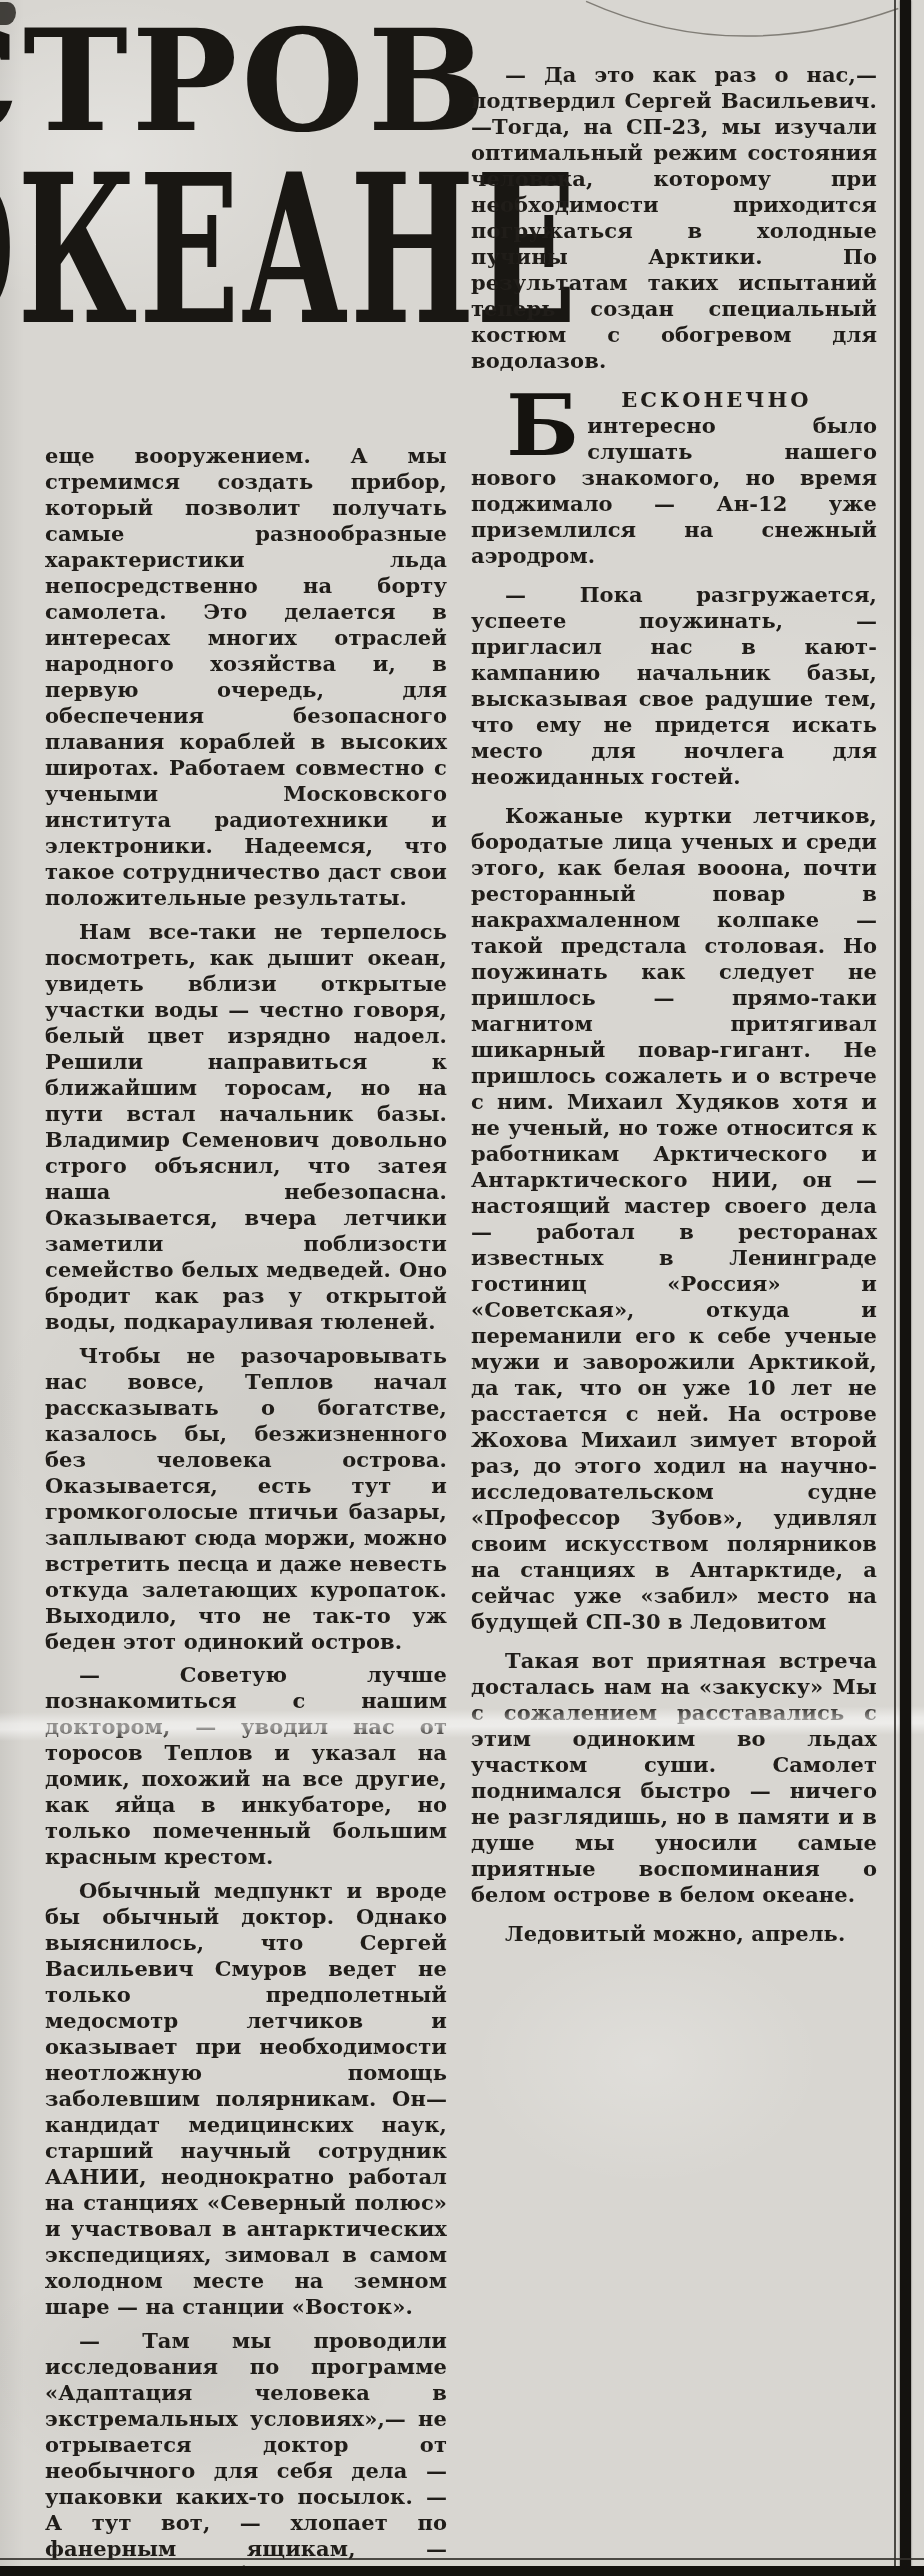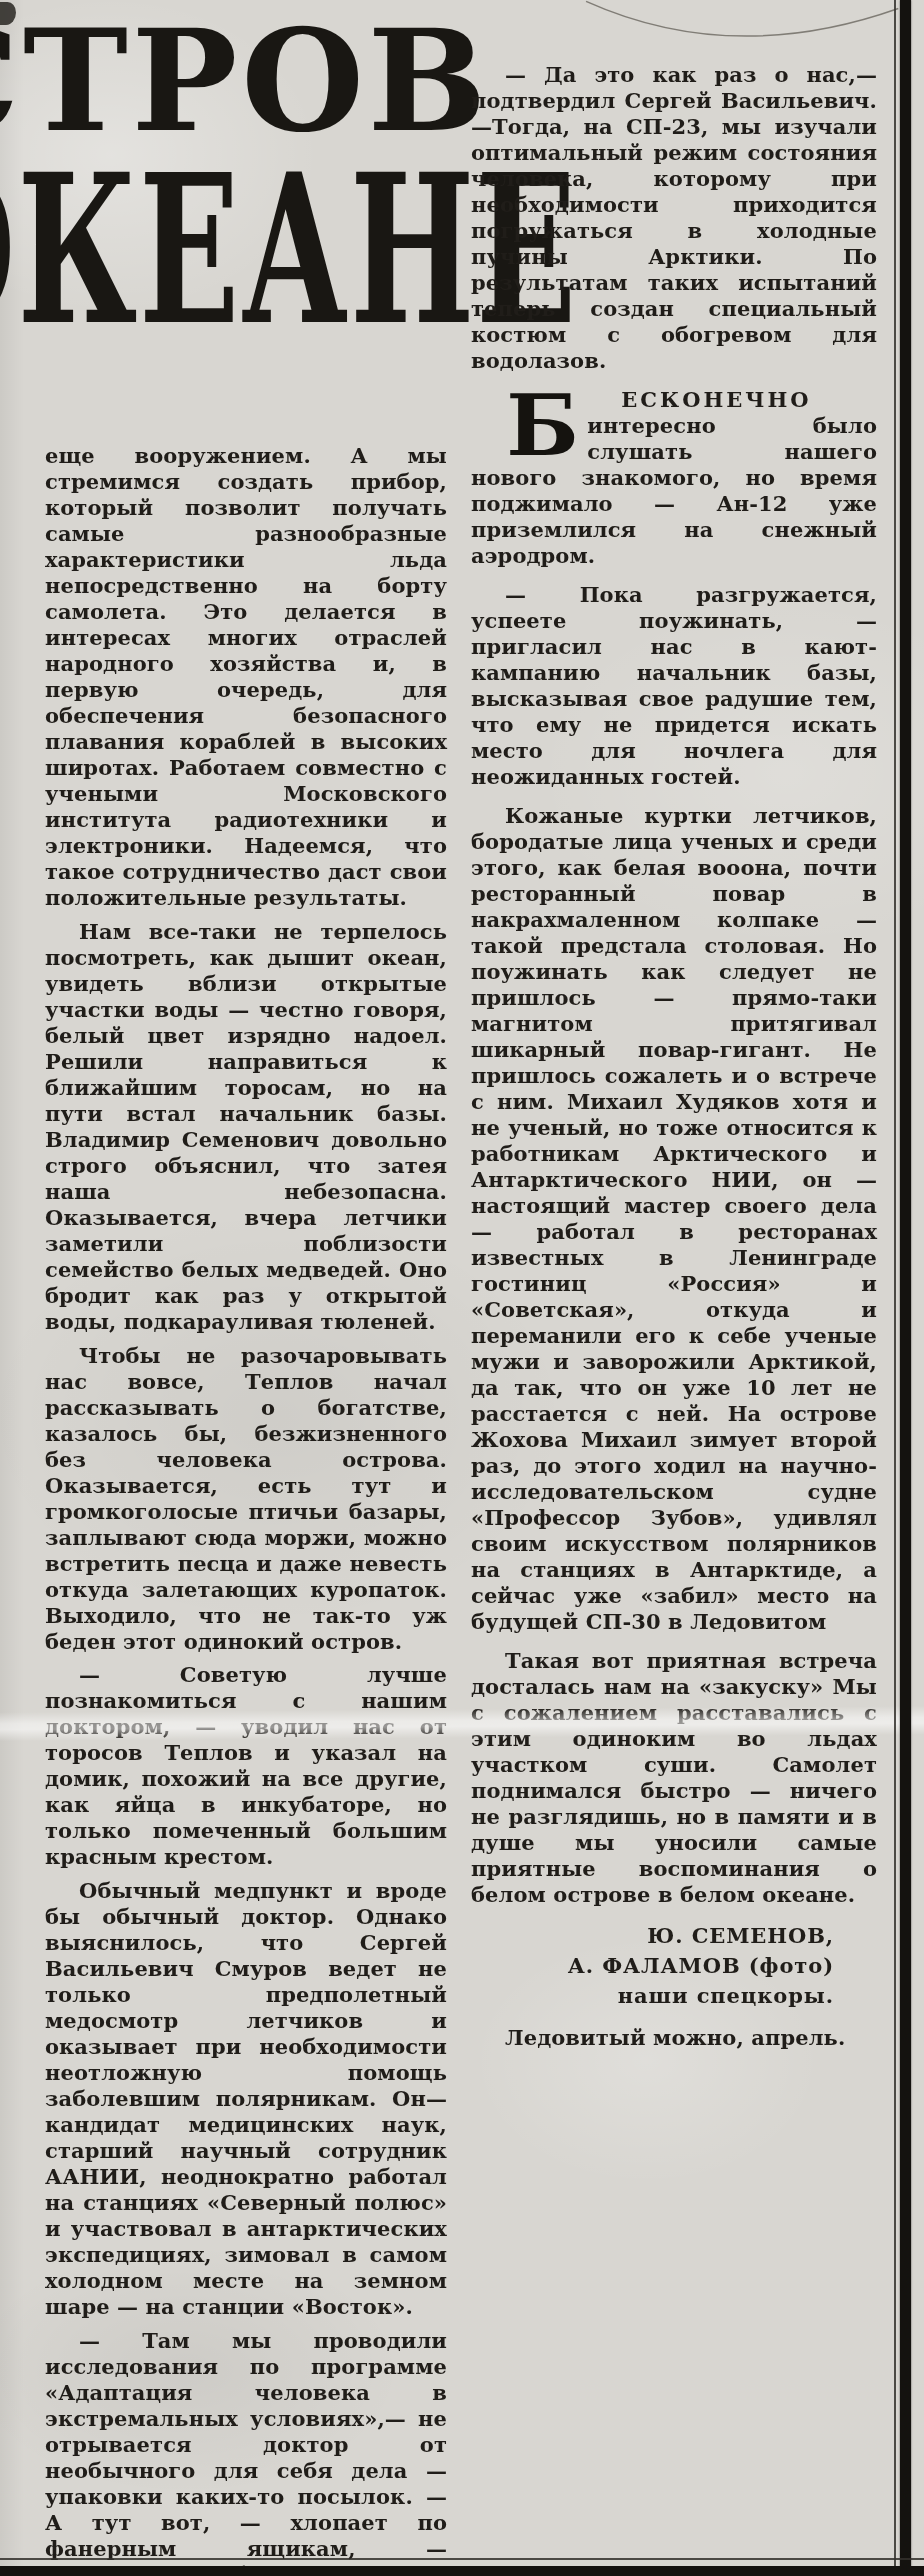--- a/index.html
+++ b/index.html
@@ -108,25 +108,20 @@
   <div class="col right-col">
     <p>— Да это как раз о нас,— подтвердил Сергей Васильевич. —Тогда, на СП-23, мы изучали оптимальный режим состояния человека, которому при необходимости приходится погружаться в холодные пучины Арктики. По результатам таких испытаний теперь создан специальный костюм с обогревом для водолазов.</p>
 
     <p class="dropcap-para"><span class="dc">Б</span><span class="dc-word">ЕСКОНЕЧНО</span>
       <span>интересно было слушать нашего нового знакомого, но время поджимало — Ан-12 уже приземлился на снежный аэродром.</span></p>
 
     <p>— Пока разгружается, успеете поужинать, — пригласил нас в кают-кампанию начальник базы, высказывая свое радушие тем, что ему не придется искать место для ночлега для неожиданных гостей.</p>
     <p>Кожаные куртки летчиков, бородатые лица ученых и среди этого, как белая вооона, почти ресторанный повар в накрахмаленном колпаке — такой предстала столовая. Но поужинать как следует не пришлось — прямо-таки магнитом притягивал шикарный повар-гигант. Не пришлось сожалеть и о встрече с ним. Михаил Худяков хотя и не ученый, но тоже относится к работникам Арктического и Антарктического НИИ, он — настоящий мастер своего дела — работал в ресторанах известных в Ленинграде гостиниц «Россия» и «Советская», откуда и переманили его к себе ученые мужи и заворожили Арктикой, да так, что он уже 10 лет не расстается с ней. На острове Жохова Михаил зимует второй раз, до этого ходил на научно-исследовательском судне «Профессор Зубов», удивлял своим искусством полярников на станциях в Антарктиде, а сейчас уже «забил» место на будущей СП-30 в Ледовитом</p>
     <p>Такая вот приятная встреча досталась нам на «закуску» Мы с сожалением расставались с этим одиноким во льдах участком суши. Самолет поднимался быстро — ничего не разглядишь, но в памяти и в душе мы уносили самые приятные воспоминания о белом острове в белом океане.</p>
 
-    <div class="sig">
-      <div class="sig-line">Ю. СЕМЕНОВ,</div>
-      <div class="sig-line">А. ФАЛАМОВ (фото)</div>
-      <div class="sig-line">наши спецкоры.</div>
-    </div>
 
     <p class="dateline">Ледовитый можно, апрель.</p>
 
   </div>
 
   <div class="crease"></div>
 
   <div class="border-right-thin"></div>
   <div class="border-right-thick"></div>
   <div class="border-bottom-thin"></div>

